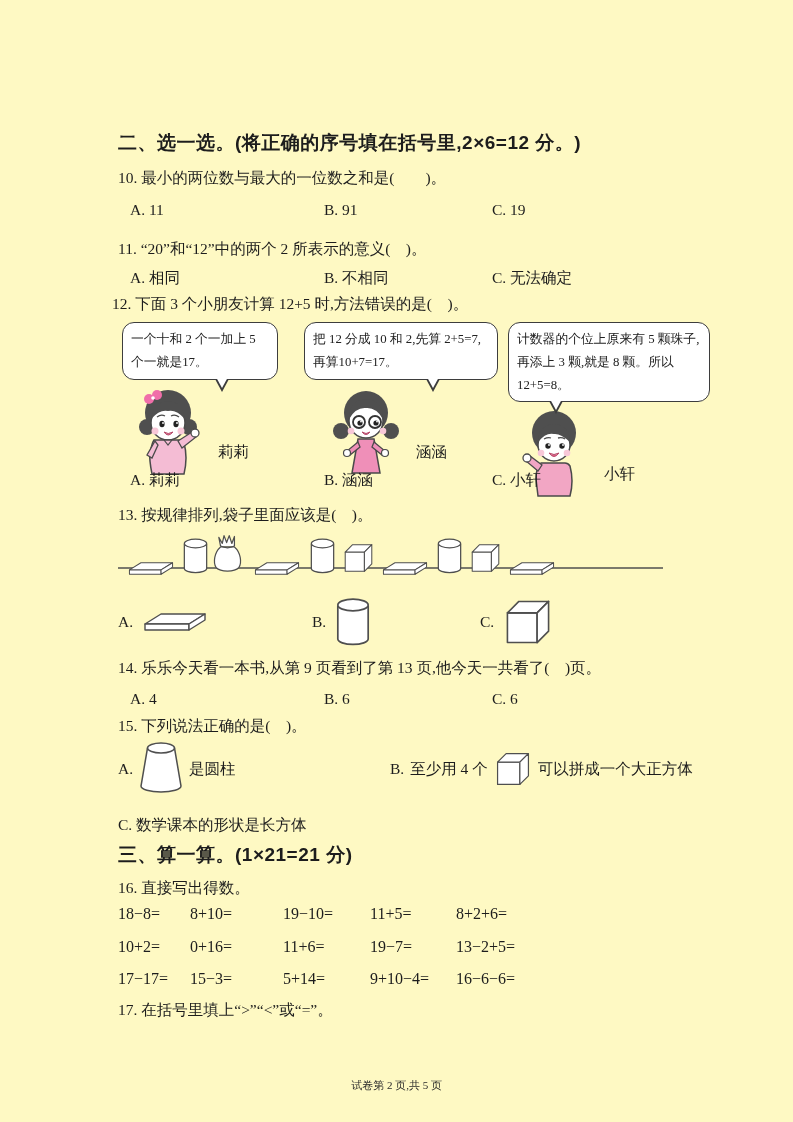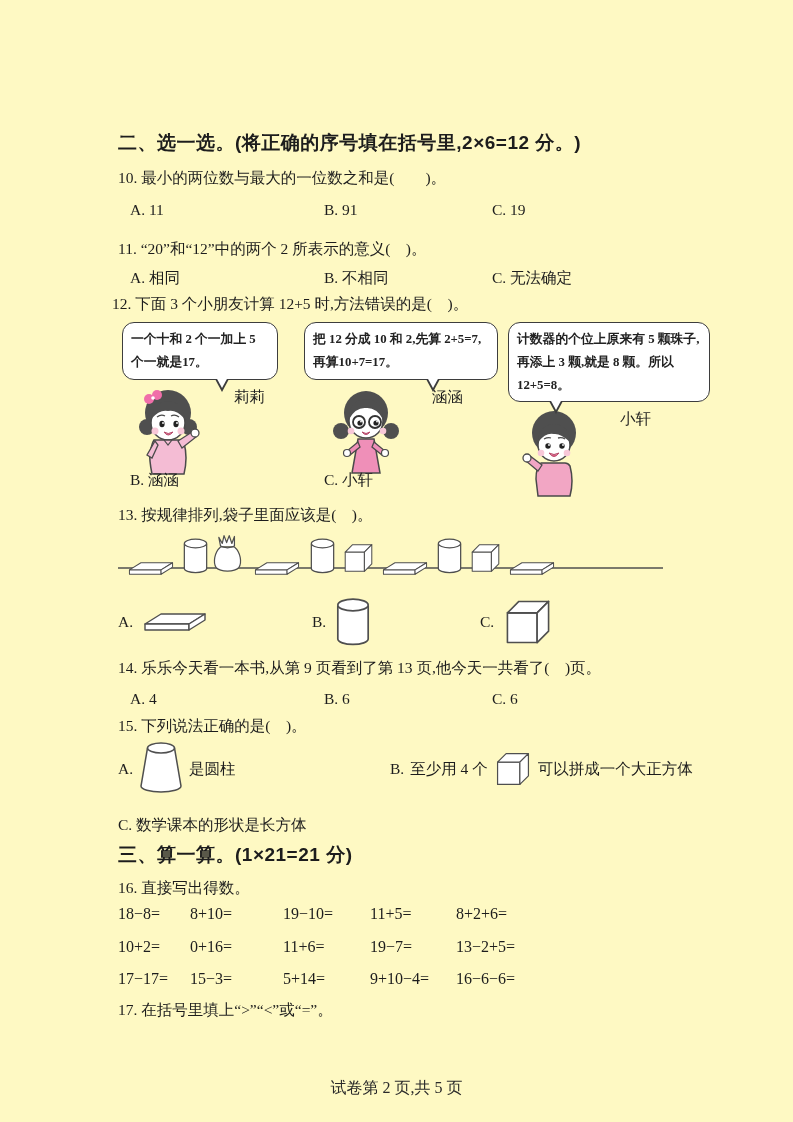--- a/index.html
+++ b/index.html
@@ -19,43 +19,42 @@
   .stem{font-size:15.5px;white-space:nowrap;}
   .opts{display:grid;grid-template-columns:194px 168px 1fr;font-size:15.5px;width:560px;}
   .opts span{white-space:nowrap;margin-left:12px;}
   
   .figures{display:flex;gap:12px;width:586px;}
   .figure{position:relative;}
   .bubble{
     position:relative;border:1.5px solid #3d3d3d;border-radius:12px;
     padding:5px 8px;font-size:12.8px;line-height:1.78;color:#222;
     background:#fff;
-    font-weight:bold;
   }
   .bubble::before{
     content:"";position:absolute;bottom:-13px;
     border:7px solid transparent;border-top:13px solid #3d3d3d;border-bottom:0;
   }
   .bubble::after{
     content:"";position:absolute;bottom:-9px;
     border:6px solid transparent;border-top:11px solid #ffffff;border-bottom:0;
   }
   .tail-r::before{left:60%;} .tail-r::after{left:calc(60% + 1px);}
   .tail-m::before{left:63%;} .tail-m::after{left:calc(63% + 1px);}
   .tail-l::before{left:20%;} .tail-l::after{left:calc(20% + 1px);}
-  .char-row{display:flex;align-items:flex-start;gap:20px;margin-top:7px;}
+  .char-row{display:flex;align-items:flex-end;gap:4px;margin-top:7px;}
   .char-name{font-size:15.5px;margin-bottom:12px;white-space:nowrap;}
   
   .shape-opts{display:grid;grid-template-columns:194px 168px 1fr;width:560px;height:60px;}
   .shape-opt{display:inline-flex;align-items:center;gap:9px;font-size:15.5px;}
   .q15-opt{display:inline-flex;align-items:center;gap:6px;font-size:15.5px;white-space:nowrap;}
   
   .calc-row{display:grid;grid-template-columns:72px 93px 87px 86px auto;font-size:16px;width:470px;}
   .calc-row span{white-space:nowrap;}
-  .footer{width:793px;text-align:center;font-size:16px;color:#2a2a2a;}
+  .footer{width:793px;text-align:center;font-size:11px;color:#2a2a2a;}
   svg.shape{display:block;}
   .hidden-defs{position:absolute;width:0;height:0;overflow:hidden;}
 </style>
 </head>
 <body>
 
 <svg class="hidden-defs" aria-hidden="true">
   <defs>
     <g id="strokes"></g>
     <symbol id="sym-slab" viewBox="0 0 64 24">
@@ -194,20 +193,21 @@
           <path d="M33,54 Q28,58 28,70 L30,87 L62,87 Q66,72 62,57 Q60,54 57,54 Z" fill="#f2a6c4" stroke="#4a4a4a" stroke-width="1.5"></path>
           <path d="M34,56 L22,47 L18,52 L30,62 Z" fill="#f2a6c4" stroke="#4a4a4a" stroke-width="1.3"></path>
           <circle cx="19" cy="49" r="4" fill="#fff" stroke="#4a4a4a" stroke-width="1.3"></circle>
         </svg>
         <span class="char-name">小轩</span>
       </div>
     </div>
   </div>
 
   <div class="abs opts" style="top:470px;left:118px">
+    <span>A. 莉莉</span>
     <span>B. 涵涵</span>
     <span>C. 小轩</span>
   </div>
 
   <div class="abs stem" style="top:505px;left:118px">13. 按规律排列,袋子里面应该是(　)。</div>
 
   <svg id="sequence-svg" class="abs shape" style="top:528px;left:118px" width="545" height="72" viewBox="0 0 545 72">
     <line x1="0" y1="40" x2="545" y2="40" stroke="#4f4f4f" stroke-width="1.6"></line>
   <use href="#sym-slab" x="10" y="31" width="46" height="19"></use>
       <use href="#sym-cylinder" x="65" y="10" width="25" height="36"></use>

